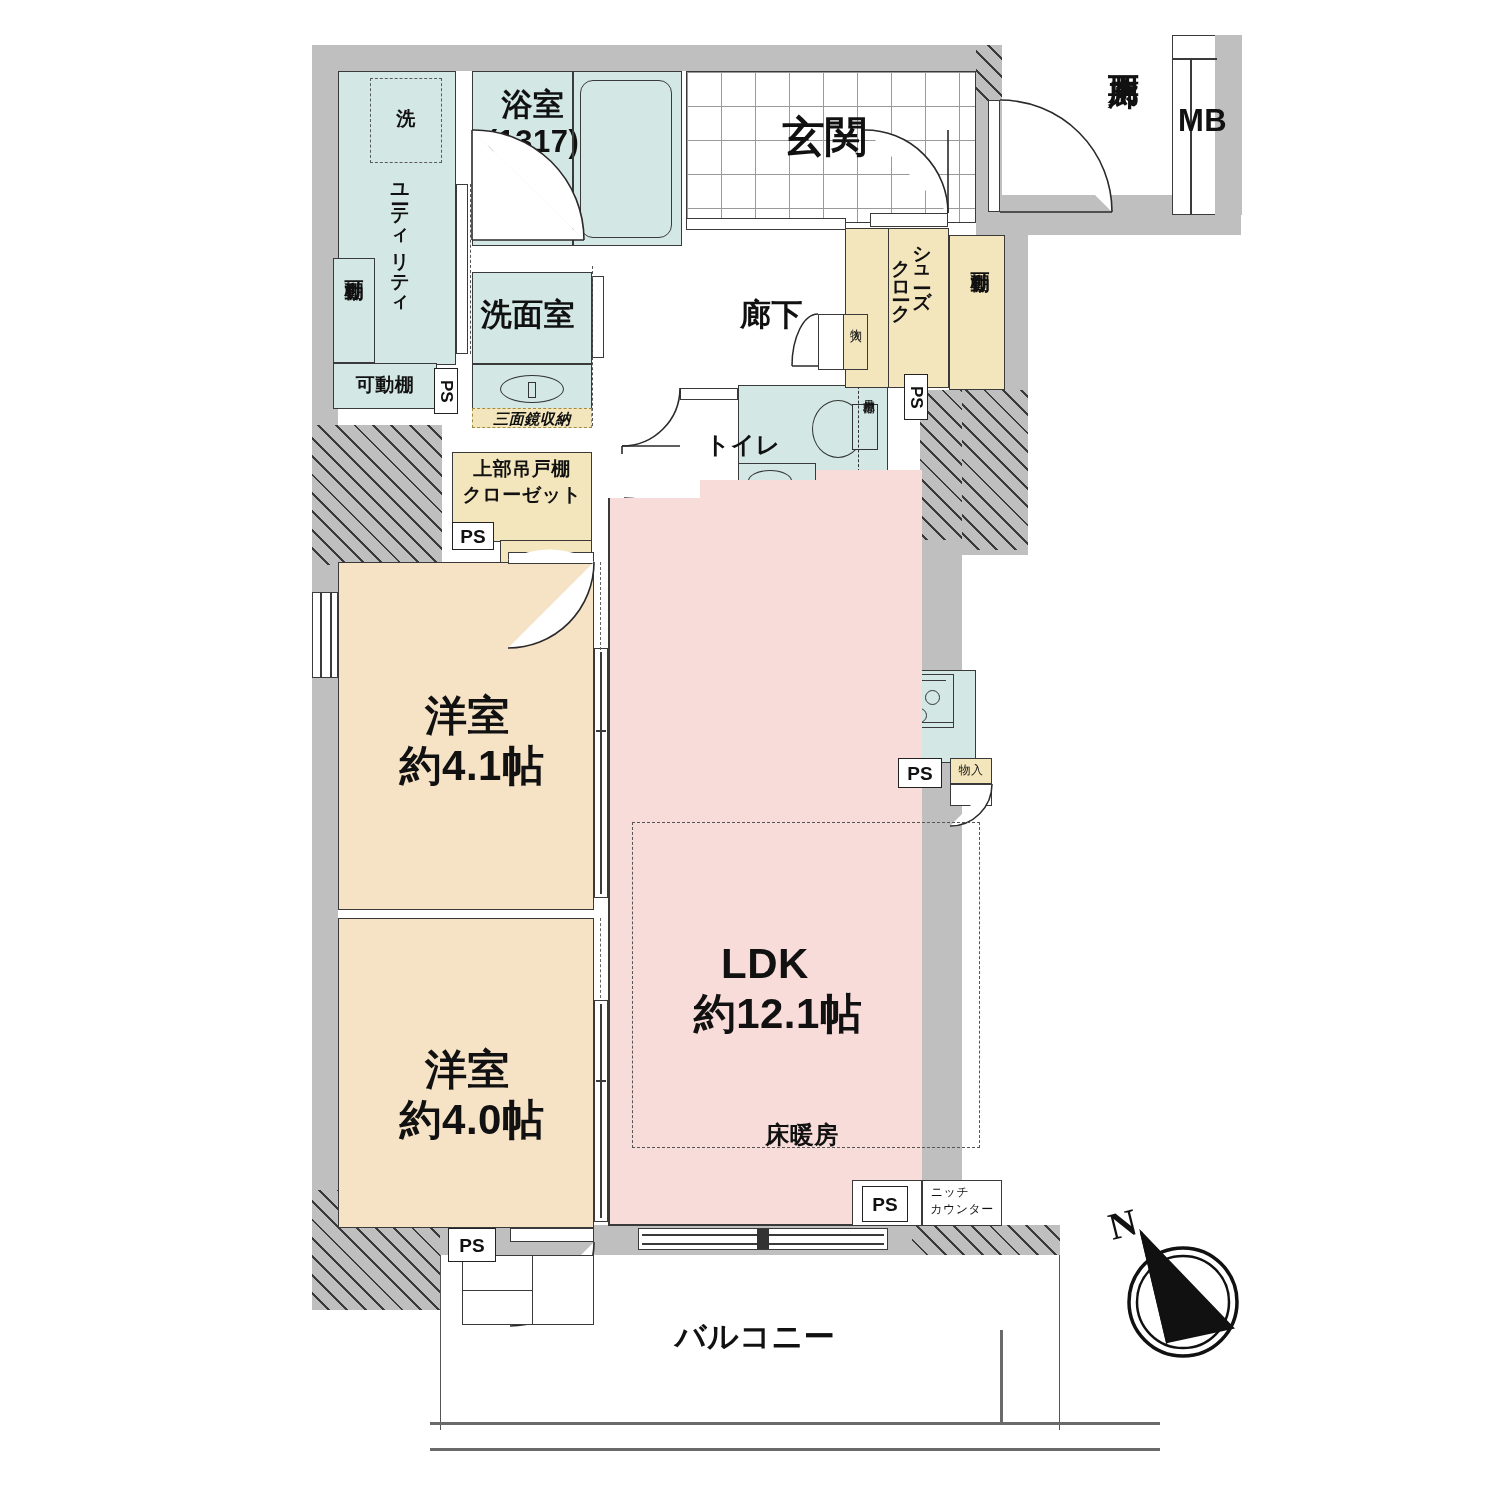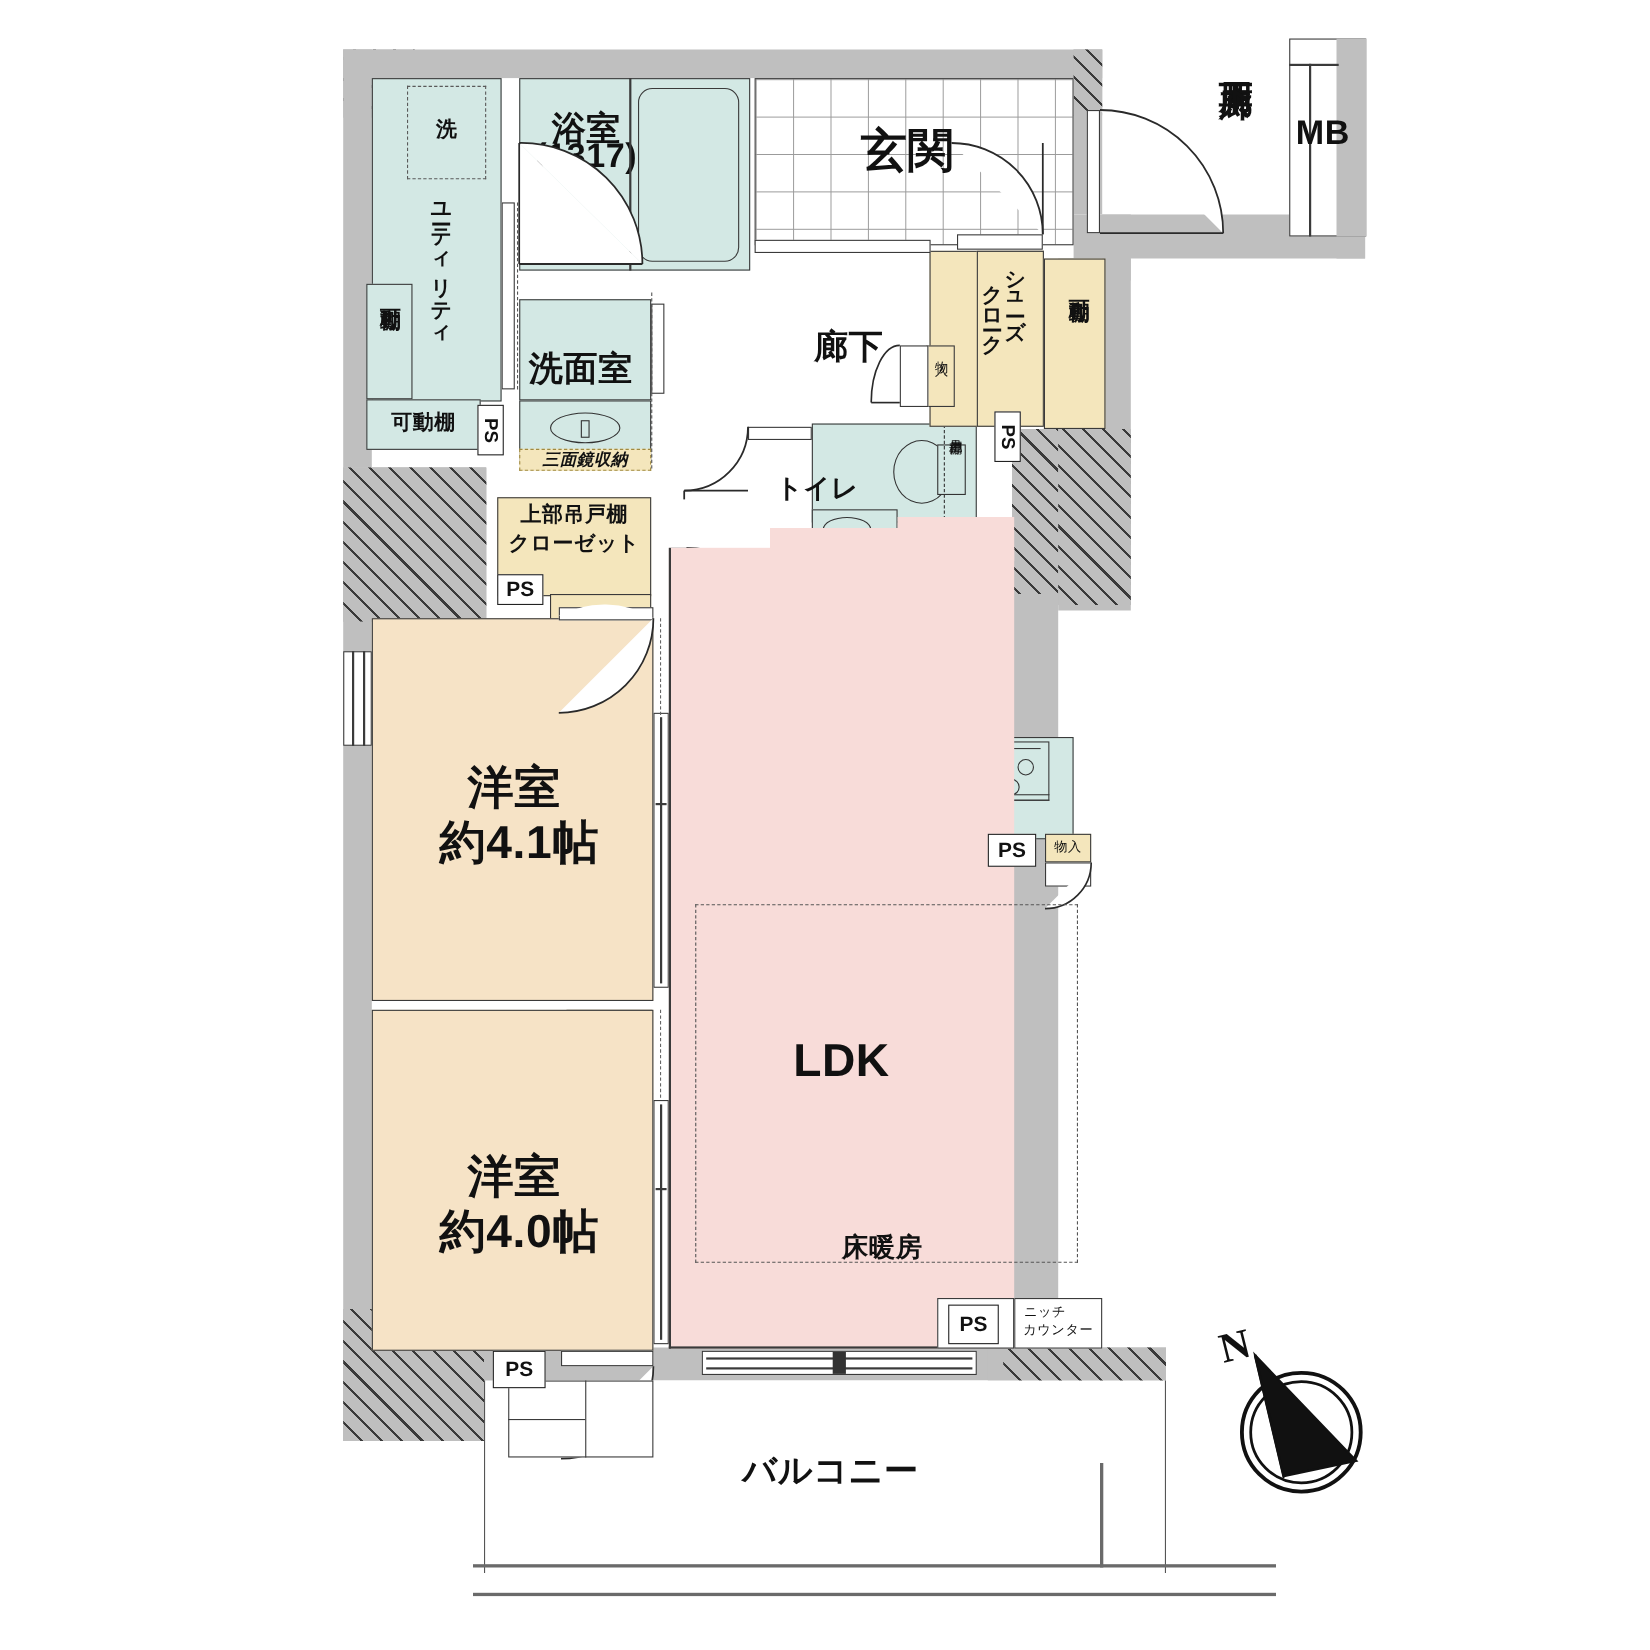--- a/index.html
+++ b/index.html
@@ -103,34 +103,34 @@
   <div class="lbl xsml" style="left:386px;top:108px;width:40px;">洗</div>
   <div class="lbl xsml vert" style="left:386px;top:172px;width:24px;">ユーティリティ</div>
 
   <div class="abs room-wet thin" style="left:333px;top:258px;width:42px;height:105px;"></div>
   <div class="lbl xsml vert" style="left:342px;top:266px;width:22px;">可動棚</div>
 
   <div class="abs room-wet thin" style="left:333px;top:363px;width:104px;height:46px;"></div>
   <div class="lbl xsml" style="left:334px;top:374px;width:102px;">可動棚</div>
 
   <div class="abs room-wet thin" style="left:472px;top:71px;width:210px;height:175px;"></div>
-  <div class="lbl mid" style="left:478px;top:88px;width:110px;margin-top:12px;">浴室</div>
+  <div class="lbl mid" style="left:478px;top:88px;width:110px;">浴室</div>
   <div class="lbl mid" style="left:470px;top:125px;width:126px;">(1317)</div>
   <div class="abs thin" style="left:580px;top:80px;width:92px;height:158px;background:#d3e8e4;border-radius:13px;"></div>
   <div class="abs ln" style="left:572px;top:71px;width:1.5px;height:175px;"></div>
 
   <svg style="left:472px;top:130px;width:120px;height:120px;">
     <path d="M0,0 L0,110 L112,110" fill="#fff" stroke="none"></path>
     <path d="M0,0 A110,110 0 0 1 112,110" fill="#fff" stroke="#2a2a2a" stroke-width="1.6"></path>
     <line x1="0" y1="0" x2="0" y2="110" stroke="#2a2a2a" stroke-width="1.6"></line>
     <line x1="0" y1="110" x2="112" y2="110" stroke="#2a2a2a" stroke-width="1.6"></line>
   </svg>
 
   <div class="abs room-wet thin" style="left:472px;top:272px;width:120px;height:92px;"></div>
-  <div class="lbl mid" style="left:472px;top:298px;width:112px;margin-top:20px;">洗面室</div>
+  <div class="lbl mid" style="left:472px;top:298px;width:112px;">洗面室</div>
   <div class="abs room-wet thin" style="left:472px;top:364px;width:120px;height:56px;"></div>
   <div class="abs" style="left:500px;top:375px;width:64px;height:28px;border:1.6px solid #333;border-radius:50%;background:#d3e8e4;"></div>
   <div class="abs" style="left:528px;top:382px;width:8px;height:16px;border:1.4px solid #333;background:#d3e8e4;"></div>
   <div class="abs room-closet" style="left:472px;top:408px;width:120px;height:20px;border:1.6px dashed #a08a40;"></div>
   <div class="lbl tiny" style="left:472px;top:411px;width:120px;font-style:italic;">三面鏡収納</div>
 
   <div class="abs room-wet thin" style="left:738px;top:385px;width:150px;height:90px;"></div>
   <div class="abs room-wet thin" style="left:738px;top:463px;width:78px;height:36px;"></div>
   <div class="lbl sml" style="left:703px;top:432px;width:80px;">トイレ</div>
   <div class="abs" style="left:812px;top:400px;width:52px;height:58px;border:1.6px solid #333;border-radius:50%;background:#d3e8e4;"></div>
@@ -269,20 +269,21 @@
   <div class="abs ln" style="left:596px;top:1080px;width:10px;height:2px;"></div>
   <div class="abs" style="left:600px;top:918px;width:0;height:80px;border-left:1.6px dashed #666;"></div>
 
   <div class="abs room-ldk" style="left:608px;top:498px;width:314px;height:728px;"></div>
   <div class="abs room-ldk" style="left:816px;top:470px;width:106px;height:40px;"></div>
   <div class="abs room-ldk" style="left:700px;top:480px;width:120px;height:30px;"></div>
   <div class="abs ln" style="left:608px;top:498px;width:1.5px;height:728px;"></div>
   <div class="abs ln" style="left:608px;top:1224px;width:314px;height:1.5px;"></div>
 
   <div class="lbl big" style="left:700px;top:940px;width:130px;">LDK</div>
+  <div class="lbl big" style="left:678px;top:990px;width:200px;">約12.1帖</div>
 
   <div class="abs" style="left:632px;top:822px;width:348px;height:326px;border:1.6px dashed #555;"></div>
   <div class="lbl sml" style="left:722px;top:1122px;width:160px;">床暖房</div>
 
   <div class="abs thin" style="left:922px;top:1180px;width:80px;height:46px;background:#fff;"></div>
   <div class="lbl micro" style="left:922px;top:1186px;width:56px;">ニッチ</div>
   <div class="lbl micro" style="left:920px;top:1203px;width:84px;">カウンター</div>
   <div class="abs thin" style="left:852px;top:1180px;width:70px;height:46px;background:#fff;"></div>
 
   <div class="abs thin" style="left:638px;top:1228px;width:250px;height:22px;background:#fff;"></div>

